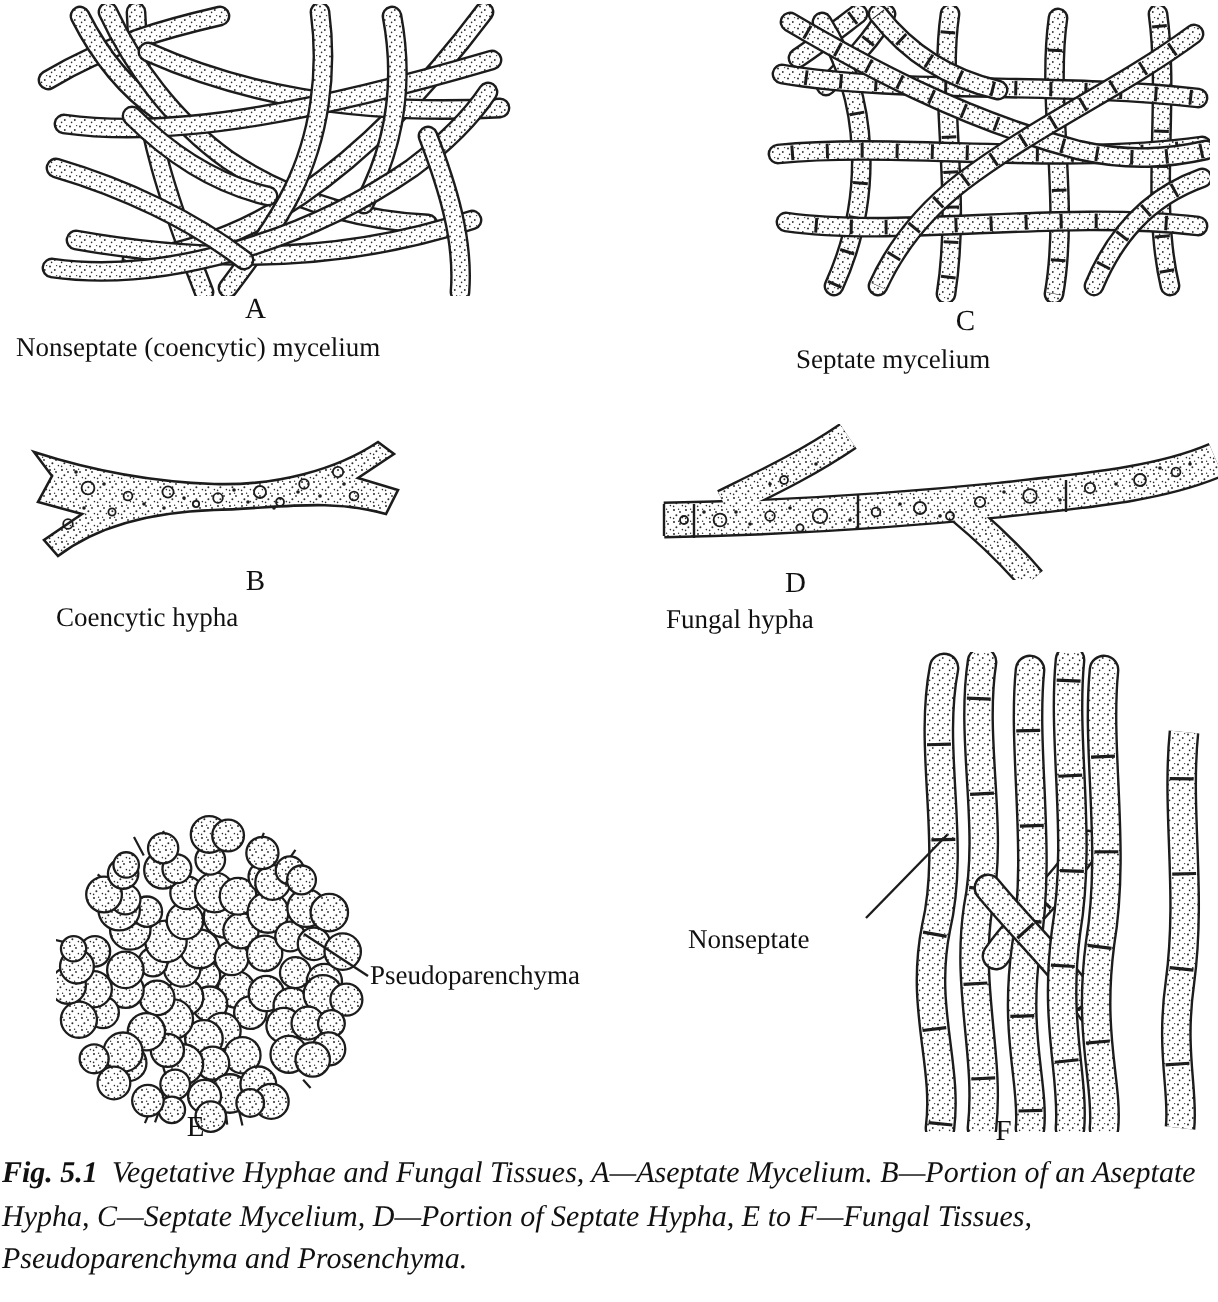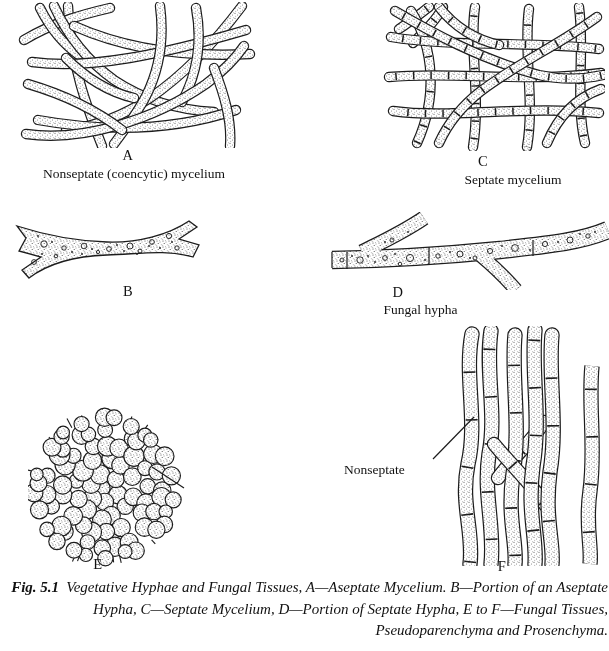--- a/index.html
+++ b/index.html
@@ -5,25 +5,25 @@
   html,body{margin:0;padding:0;background:#ffffff;}
   .stage{
     position:relative;width:609px;height:651px;background:#ffffff;
     font-family:"Liberation Serif", serif;color:#111;overflow:hidden;
   }
   .stage svg{position:absolute;display:block;}
   .letter{
     position:absolute;font-size:14.5px;transform:translateX(-50%);
     letter-spacing:.5px;
   }
-  .cap{position:absolute;text-align:center;font-size:13.5px;}
+  .cap{position:absolute;font-size:13.5px;}
   .ann{position:absolute;font-size:13.5px;white-space:nowrap;}
   .figcap{
     position:absolute;left:0;top:577px;width:609px;padding:0 1px;
-    box-sizing:border-box;text-align:right;font-style:italic;
+    box-sizing:border-box;text-align:left;font-style:italic;
     font-size:15px;line-height:21.5px;
   }
   .figcap .lbl{font-weight:bold;margin-right:7px;}
   .overlay{pointer-events:none;}
 </style>
 </head>
 <body>
 
 <div class="stage">
 
@@ -202,20 +202,21 @@
         <circle cx="148" cy="32" r="0.9" fill="#1c1c1c"></circle>
         <circle cx="160" cy="26" r="0.9" fill="#1c1c1c"></circle>
         <circle cx="30" cy="38" r="0.9" fill="#1c1c1c"></circle>
         <circle cx="70" cy="38" r="0.9" fill="#1c1c1c"></circle>
         <circle cx="112" cy="35" r="0.9" fill="#1c1c1c"></circle>
         <circle cx="137" cy="30" r="0.9" fill="#1c1c1c"></circle>
         <circle cx="26" cy="20" r="0.9" fill="#1c1c1c"></circle>
       </g>
   </svg>
   <div class="letter" style="left:128px;top:283px">B</div>
+  <div class="cap" style="left:28px;top:301px;width:204px">Coencytic hypha</div>
 
   <svg id="svg-d" viewBox="0 0 280 78" width="280" height="78" style="left:330px;top:212px">
       <g>
         <path d="M 2,48 C 60,47 120,43 170,38 C 215,33 250,30 278,18" fill="none" stroke="#1c1c1c" stroke-width="18.4" stroke-linecap="butt"></path>
         <path d="M 32,40 C 50,31 72,21 94,6" fill="none" stroke="#1c1c1c" stroke-width="15.4" stroke-linecap="butt"></path>
         <path d="M 150,43 C 162,53 174,64 186,78" fill="none" stroke="#1c1c1c" stroke-width="14.4" stroke-linecap="butt"></path>
       </g>
       <g>
         <path d="M 2,48 C 60,47 120,43 170,38 C 215,33 250,30 278,18" fill="none" stroke="url(#stipd)" stroke-width="16" stroke-linecap="butt"></path>
         <path d="M 32,40 C 50,31 72,21 94,6" fill="none" stroke="url(#stipd)" stroke-width="13" stroke-linecap="butt"></path>
@@ -361,20 +362,21 @@
       <circle cx="143.34764468070347" cy="69.80877225208911" r="9.107116700572483" fill="url(#stipd)" stroke="#1c1c1c" stroke-width="1.15"></circle>
       <circle cx="145.19351024566865" cy="93.8494054218227" r="7.992059327006368" fill="url(#stipd)" stroke="#1c1c1c" stroke-width="1.15"></circle>
       <circle cx="137.6980772623372" cy="105.73017126661583" r="6.685424900280975" fill="url(#stipd)" stroke="#1c1c1c" stroke-width="1.15"></circle>
       <circle cx="136.35677372386286" cy="118.47912949115599" r="8.280453492179724" fill="url(#stipd)" stroke="#1c1c1c" stroke-width="1.15"></circle>
       <circle cx="128.36253025791584" cy="123.74467928056109" r="8.603631592916154" fill="url(#stipd)" stroke="#1c1c1c" stroke-width="1.15"></circle>
       <circle cx="107.58763703902676" cy="144.71686622250687" r="8.730004883990626" fill="url(#stipd)" stroke="#1c1c1c" stroke-width="1.15"></circle>
       <circle cx="97.09984423783158" cy="145.46851994329216" r="6.897320652332772" fill="url(#stipd)" stroke="#1c1c1c" stroke-width="1.15"></circle>
       <circle cx="77.37461246561631" cy="152.3143961369113" r="7.631163788508235" fill="url(#stipd)" stroke="#1c1c1c" stroke-width="1.15"></circle>
     </svg>
   <div class="letter" style="left:98px;top:556px">E</div>
+  <div class="ann" style="left:185px;top:480px">Pseudoparenchyma</div>
 
   <svg id="svg-f" viewBox="0 0 158 240" width="158" height="240" style="left:448px;top:326px">
       <g>
         <path d="M 24,8 C 16,50 30,95 20,138 C 12,178 26,206 22,238" fill="none" stroke="#1c1c1c" stroke-width="15.4" stroke-linecap="round"></path>
         <path d="M 24,8 C 16,50 30,95 20,138 C 12,178 26,206 22,238" fill="none" stroke="url(#stip)" stroke-width="13" stroke-linecap="round"></path>
         <path d="M 24,8 C 16,50 30,95 20,138 C 12,178 26,206 22,238" fill="none" stroke="#1c1c1c" stroke-width="11.96" stroke-dasharray="1.6 46" stroke-dashoffset="10" stroke-linecap="butt"></path>
       </g>
       <g>
         <path d="M 43,5 C 37,45 49,88 41,128 C 35,168 47,202 43,238" fill="none" stroke="#1c1c1c" stroke-width="15.4" stroke-linecap="round"></path>
         <path d="M 43,5 C 37,45 49,88 41,128 C 35,168 47,202 43,238" fill="none" stroke="url(#stip)" stroke-width="13" stroke-linecap="round"></path>

